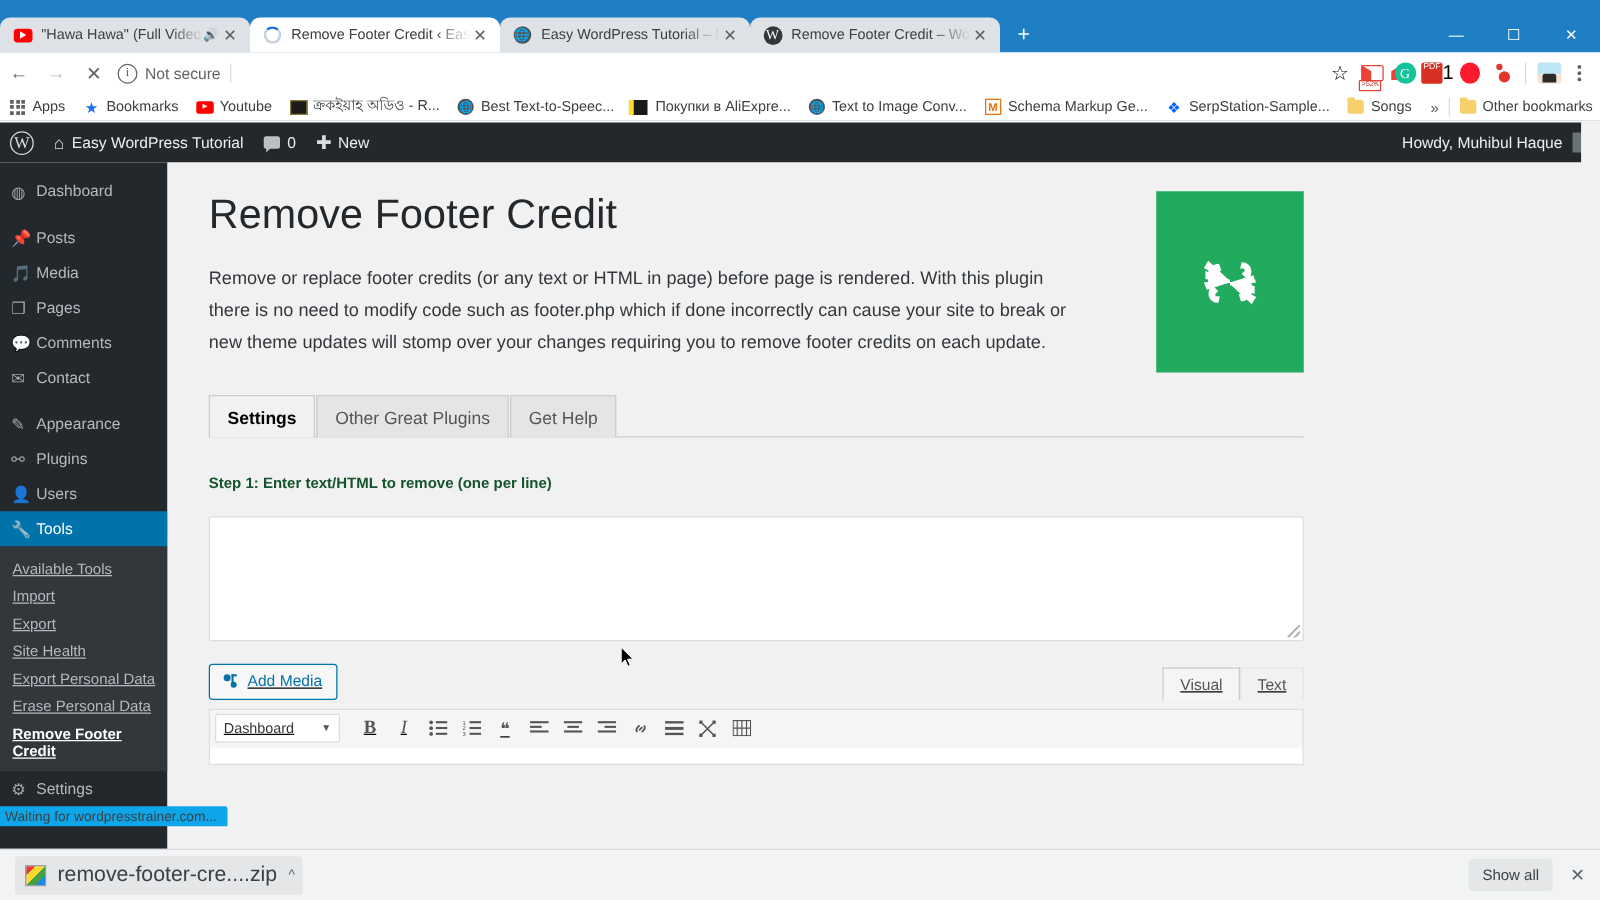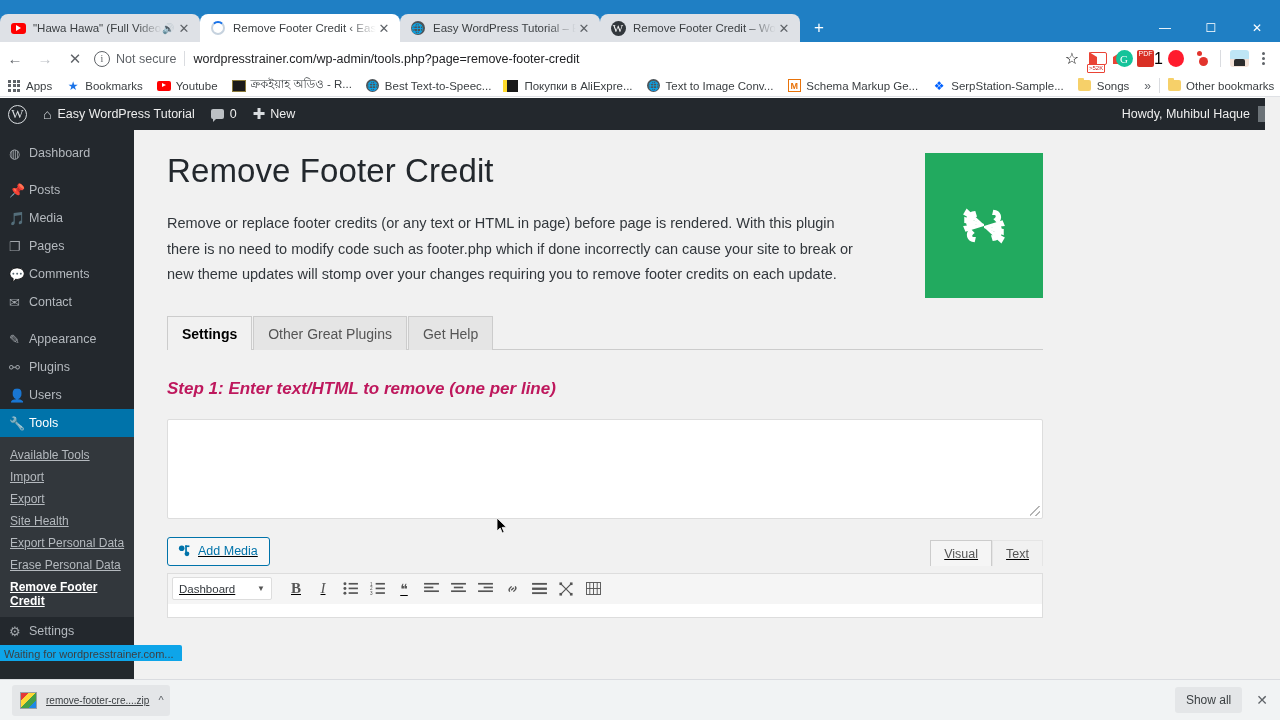--- a/index.html
+++ b/index.html
@@ -162,21 +162,21 @@
   .page-desc { width:690px; margin-top:21px; font-size:14.5px; line-height:25.5px; color:#32373c; }
   .logo-box {
     position:absolute; right:237px; top:23px; width:118px; height:145px;
     background:#22aa5f; display:flex; align-items:center; justify-content:center;
   }
   .nav-tabs { margin-top:27px; display:flex; align-items:flex-end; width:876px;
      border-bottom:1px solid #ccc; }
   .ntab { font-size:14px; padding:9px 14px 8px; background:#e5e5e5; border:1px solid #ccc;
      border-bottom:none; color:#555; margin-right:1px; position:relative; top:1px; }
   .ntab.active { background:#f1f1f1; color:#000; font-weight:bold; }
-  .step-h { margin-top:29px; font-size:17px; font-weight:bold; color:#be185d;font-style:italic; }
+  .step-h { margin-top:29px; font-size:12px; font-weight:bold; color:#14532d; }
   .big-textarea { margin-top:20px; width:876px; height:100px; background:#fff;
      border:1px solid #ddd; border-radius:2px; position:relative; }
   .resize-grip { position:absolute; right:2px; bottom:2px; width:10px; height:10px;
      background:linear-gradient(135deg,transparent 45%,#b5b5b5 45%,#b5b5b5 55%,transparent 55%,transparent 72%,#b5b5b5 72%,#b5b5b5 82%,transparent 82%); }
   .editor-wrap { margin-top:18px; width:876px;text-decoration:underline; }
   .editor-topbar { display:flex; align-items:flex-end; }
   .add-media {
     display:inline-flex; align-items:center; gap:6px; height:29px; padding:0 11px 0 9px;
     background:#f7f7f7; border:1px solid #0073aa; border-radius:3px; color:#0073aa; font-size:12.5px;
   }
@@ -213,21 +213,21 @@
     position:absolute; left:0; bottom:0; width:1280px; height:41px;
     background:#f1f3f4; border-top:1px solid #dadce0; display:flex; align-items:center; z-index:25;
   }
   .dl-item {
     display:flex; align-items:center; height:31px; margin-left:12px; padding:0 6px 0 8px;
     background:#e4e6e8; border-radius:3px; gap:9px;
   }
   .dl-ic { width:17px; height:17px; background:
       linear-gradient(135deg,#e53935 25%,#fdd835 25%,#fdd835 50%,#43a047 50%,#43a047 75%,#1e88e5 75%);
       border:1px solid #9aa0a6; }
-  .dl-name { font-size:10px; color:#3c4043;text-decoration:underline; }
+  .dl-name { font-size:17px; color:#3c4043; }
   .dl-caret { font-size:11px; color:#5f6368; }
   .dl-right { margin-left:auto; display:flex; align-items:center; gap:14px; padding-right:12px; }
   .showall { font-size:12px; color:#3c4043; background:#e4e6e8; border-radius:3px; padding:6px 11px; }
   .dl-close { font-size:14px; color:#5f6368; }
 
   
   .page-scroll { position:absolute; right:0; top:97px; width:15px; bottom:41px; background:#f1f1f1; }
 </style>
 </head>
 <body>
@@ -282,21 +282,20 @@
 
   <div class="navbar">
     <div class="nav-icon">←</div>
     <div class="nav-icon dim">→</div>
     <div class="nav-icon">✕</div>
 
     <div class="omnibox">
       <span class="om-info">i</span>
       <span class="om-notsecure">Not secure</span>
       <span class="om-div"></span>
-      <span class="om-url">wordpresstrainer.com/wp-admin/tools.php?page=remove-footer-credit</span>
     </div>
 
     <div class="ext-row">
       <div class="ext">☆</div>
       <div class="ext">
         <span class="ext-gmail"></span>
         <span class="badge52">&gt;52K</span>
       </div>
       <div class="ext">
           <span class="ext-g">G</span>

